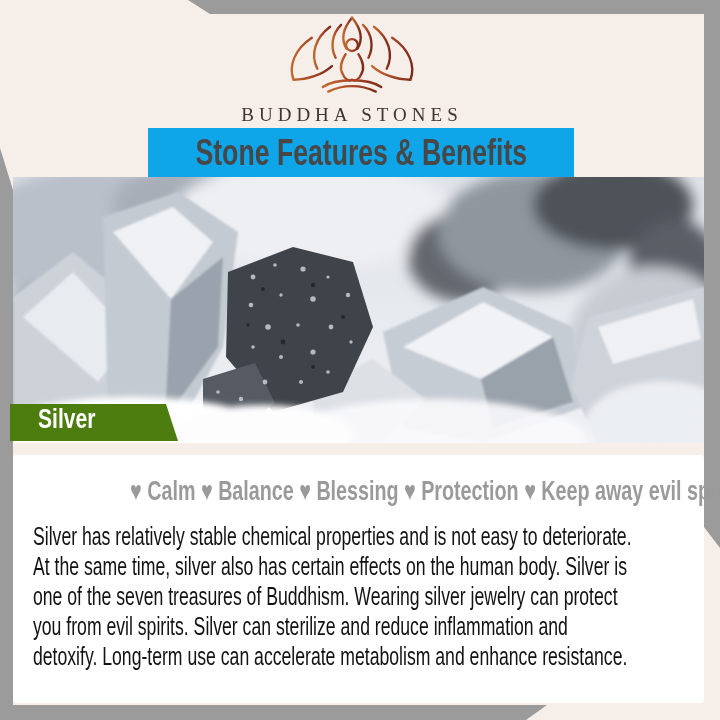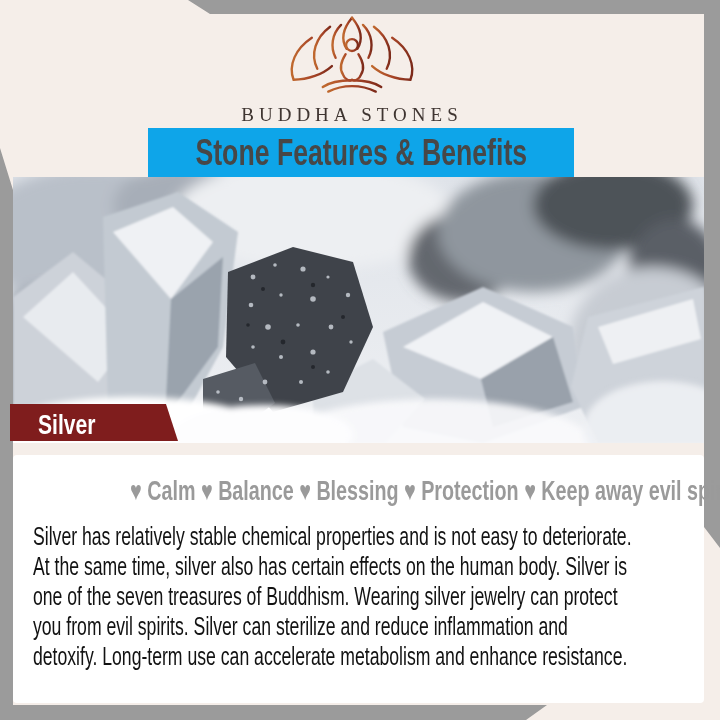--- a/index.html
+++ b/index.html
@@ -22,21 +22,21 @@
   #page-title{font-size:37px;font-weight:bold;color:#474747;white-space:nowrap;
               display:inline-block;transform:scaleX(0.72);transform-origin:center;
               letter-spacing:0px;}
 
   
   #photo{position:absolute;left:13px;top:177px;width:691px;height:266px;overflow:hidden;}
   #photo svg{display:block;width:100%;height:100%;}
 
   
   #photo-label{position:absolute;left:10px;top:404px;width:168px;height:37px;
-               background:#7f1d1d;display:flex;align-items:flex-end;
+               background:#4d7c0f;display:flex;align-items:flex-start;
                clip-path:polygon(0 0,156px 0,168px 37px,0 37px);}
   #photo-label-text{color:#ffffff;font-size:27px;font-weight:bold;white-space:nowrap;
                     display:inline-block;transform:scaleX(0.78);transform-origin:left center;
                     margin-left:28px;}
 
   
   #card{position:absolute;left:13px;top:455px;width:691px;height:248px;background:#ffffff;
         border-radius:4px;}
   #benefits-line{position:absolute;top:21px;left:0;width:100%;text-align:center;}
   #benefits-text{display:inline-block;transform:scaleX(0.73);transform-origin:center;

